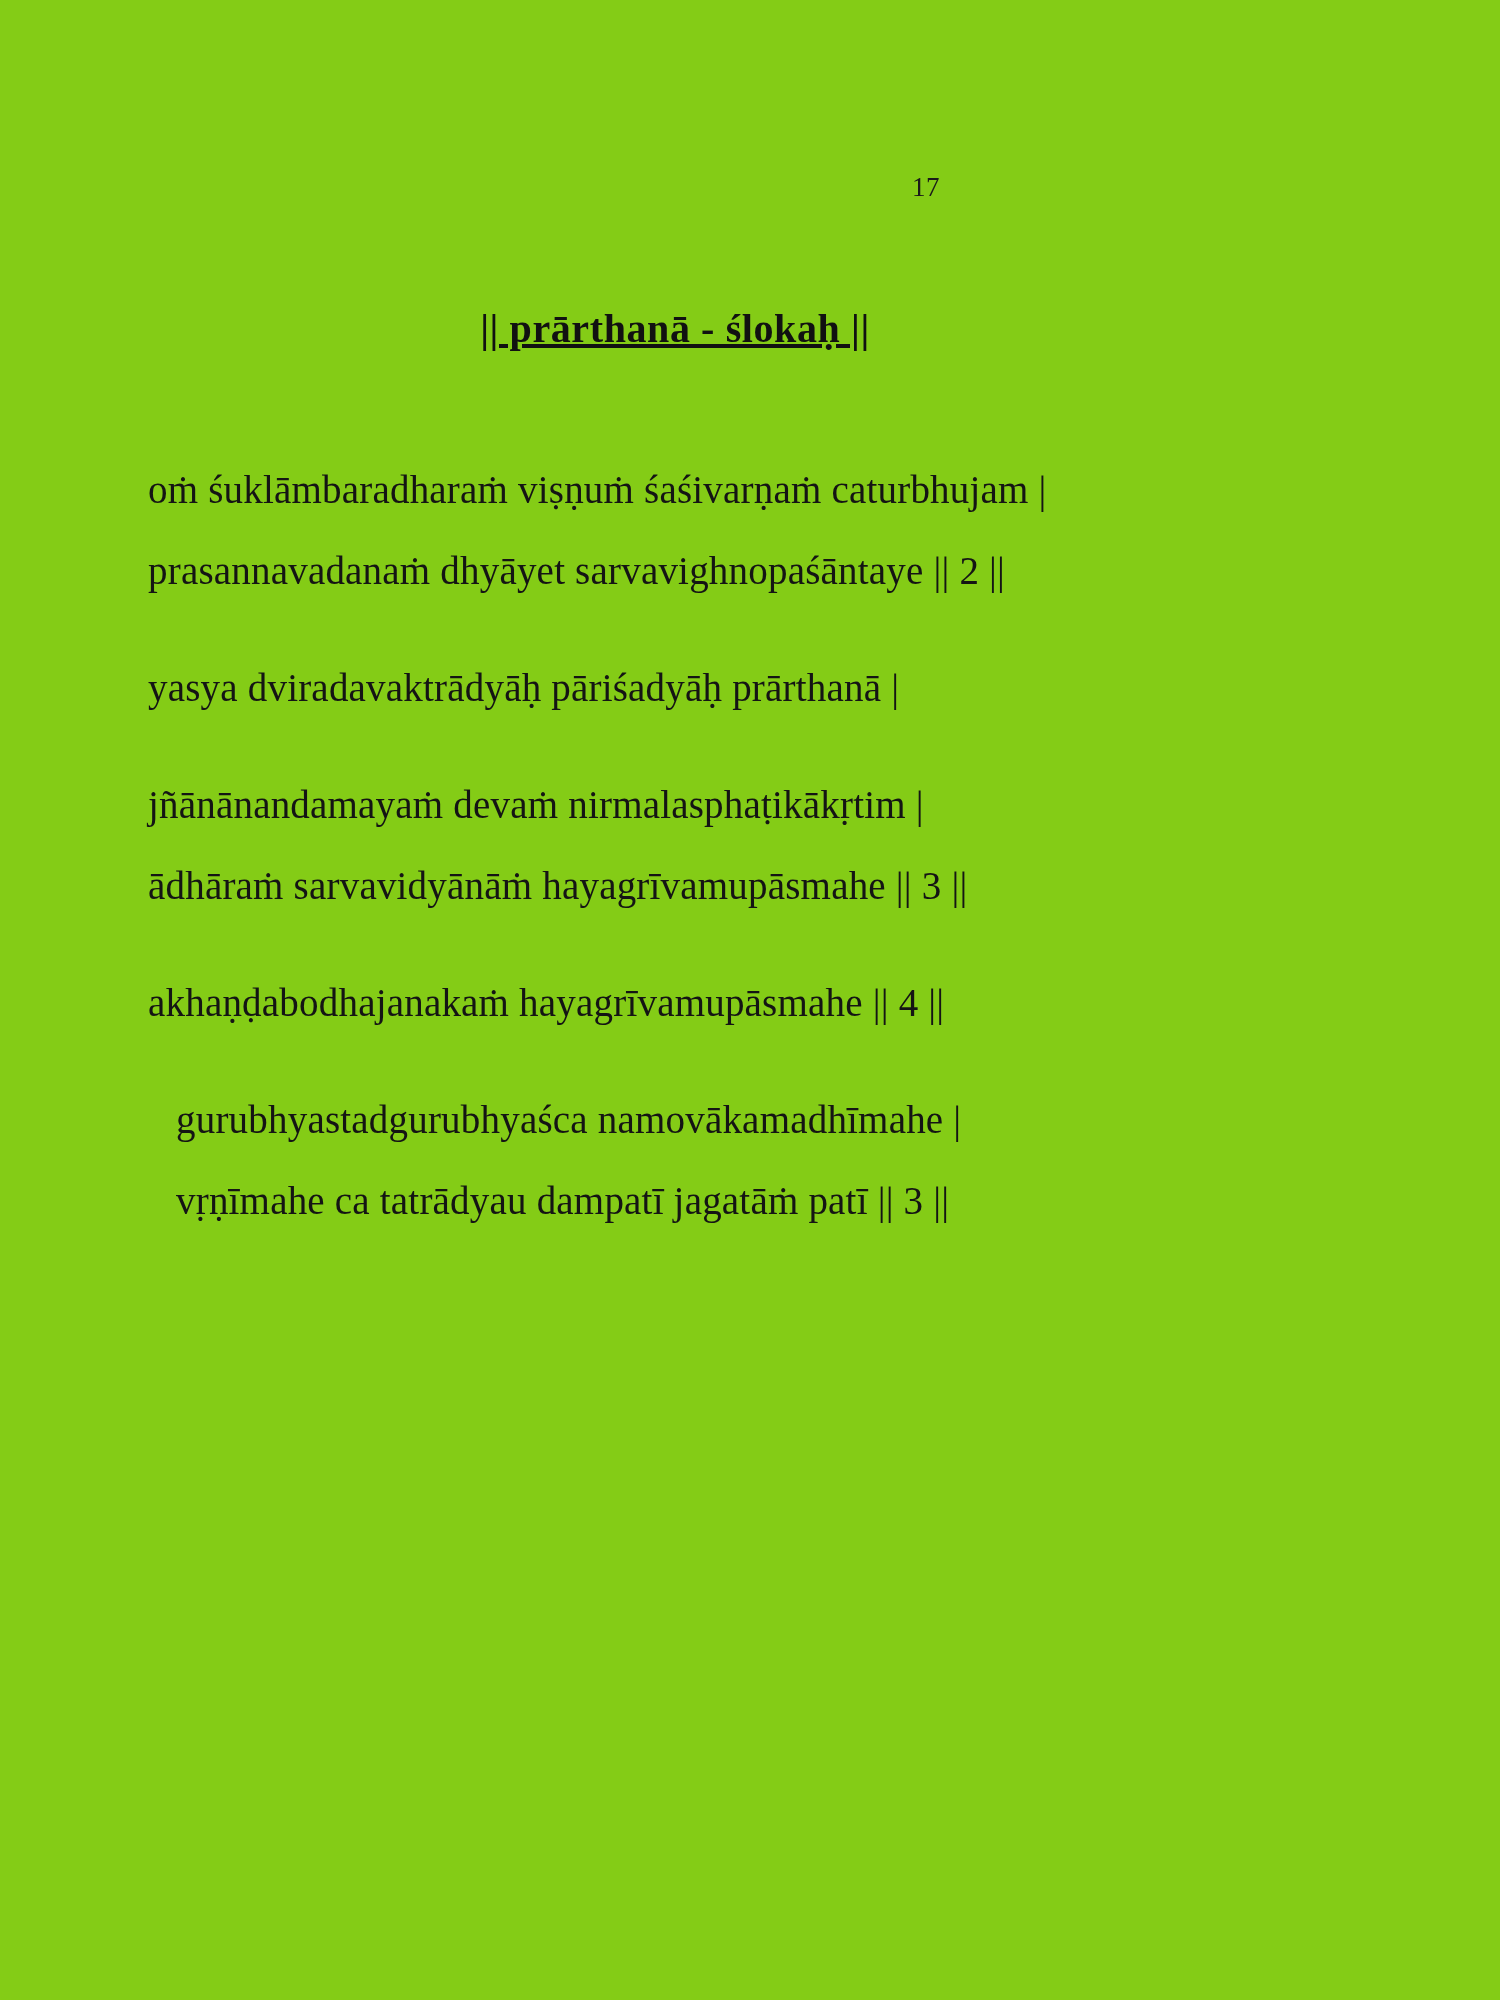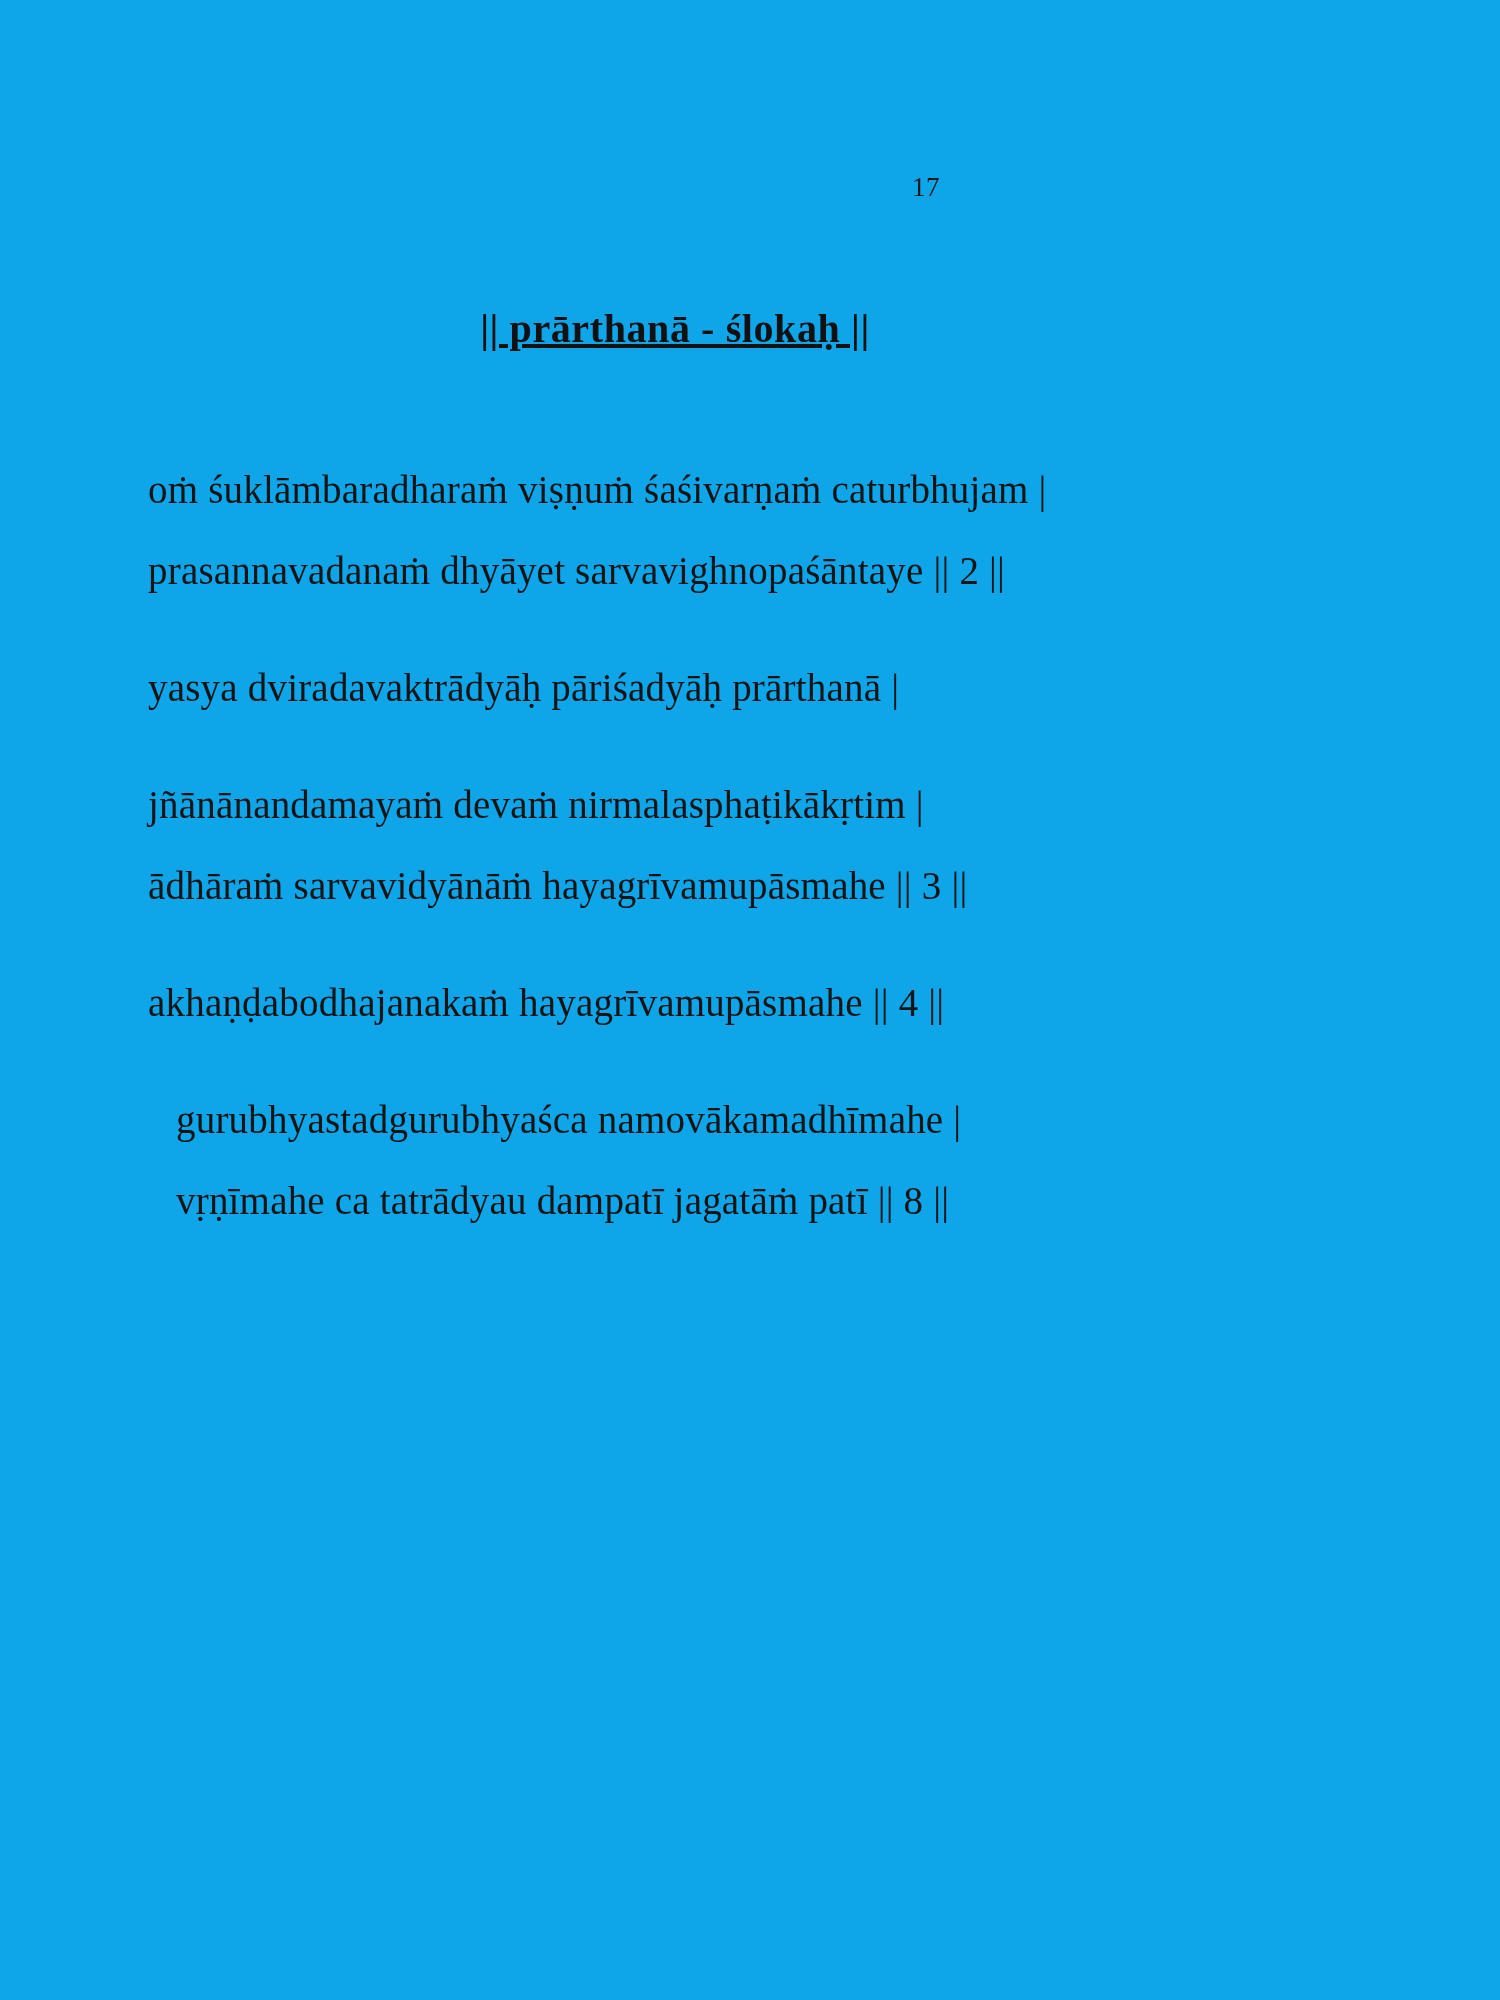--- a/index.html
+++ b/index.html
@@ -11,21 +11,21 @@
     width: 1500px;
     height: 2000px;
     position: relative;
     font-family: "Liberation Serif", "DejaVu Serif", serif;
     color: #111111;
     overflow: hidden;
   }
   .page {
     position: absolute;
     inset: 0;
-    background: #0ea5e9;
+    background: #84cc16;
   }
   .page-number {
     position: absolute;
     top: 172px;
     right: 560px;
     font-size: 27px;
     color: #1a1a1a;
     letter-spacing: 0.5px;
   }
   .doc-title {
@@ -90,17 +90,17 @@
       <div class="verse-line">jñānānandamayaṁ devaṁ nirmalasphaṭikākṛtim |</div>
       <div class="verse-line">ādhāraṁ sarvavidyānāṁ hayagrīvamupāsmahe || 3 ||</div>
     </div>
 
     <div class="verse">
       <div class="verse-line">akhaṇḍabodhajanakaṁ hayagrīvamupāsmahe || 4 ||</div>
     </div>
 
     <div class="verse">
       <div class="verse-line">gurubhyastadgurubhyaśca namovākamadhīmahe |</div>
-      <div class="verse-line">vṛṇīmahe ca tatrādyau dampatī jagatāṁ patī || 8 ||</div>
+      <div class="verse-line">vṛṇīmahe ca tatrādyau dampatī jagatāṁ patī || 3 ||</div>
     </div>
 
   </div>
 </div>
 
 </body></html>

